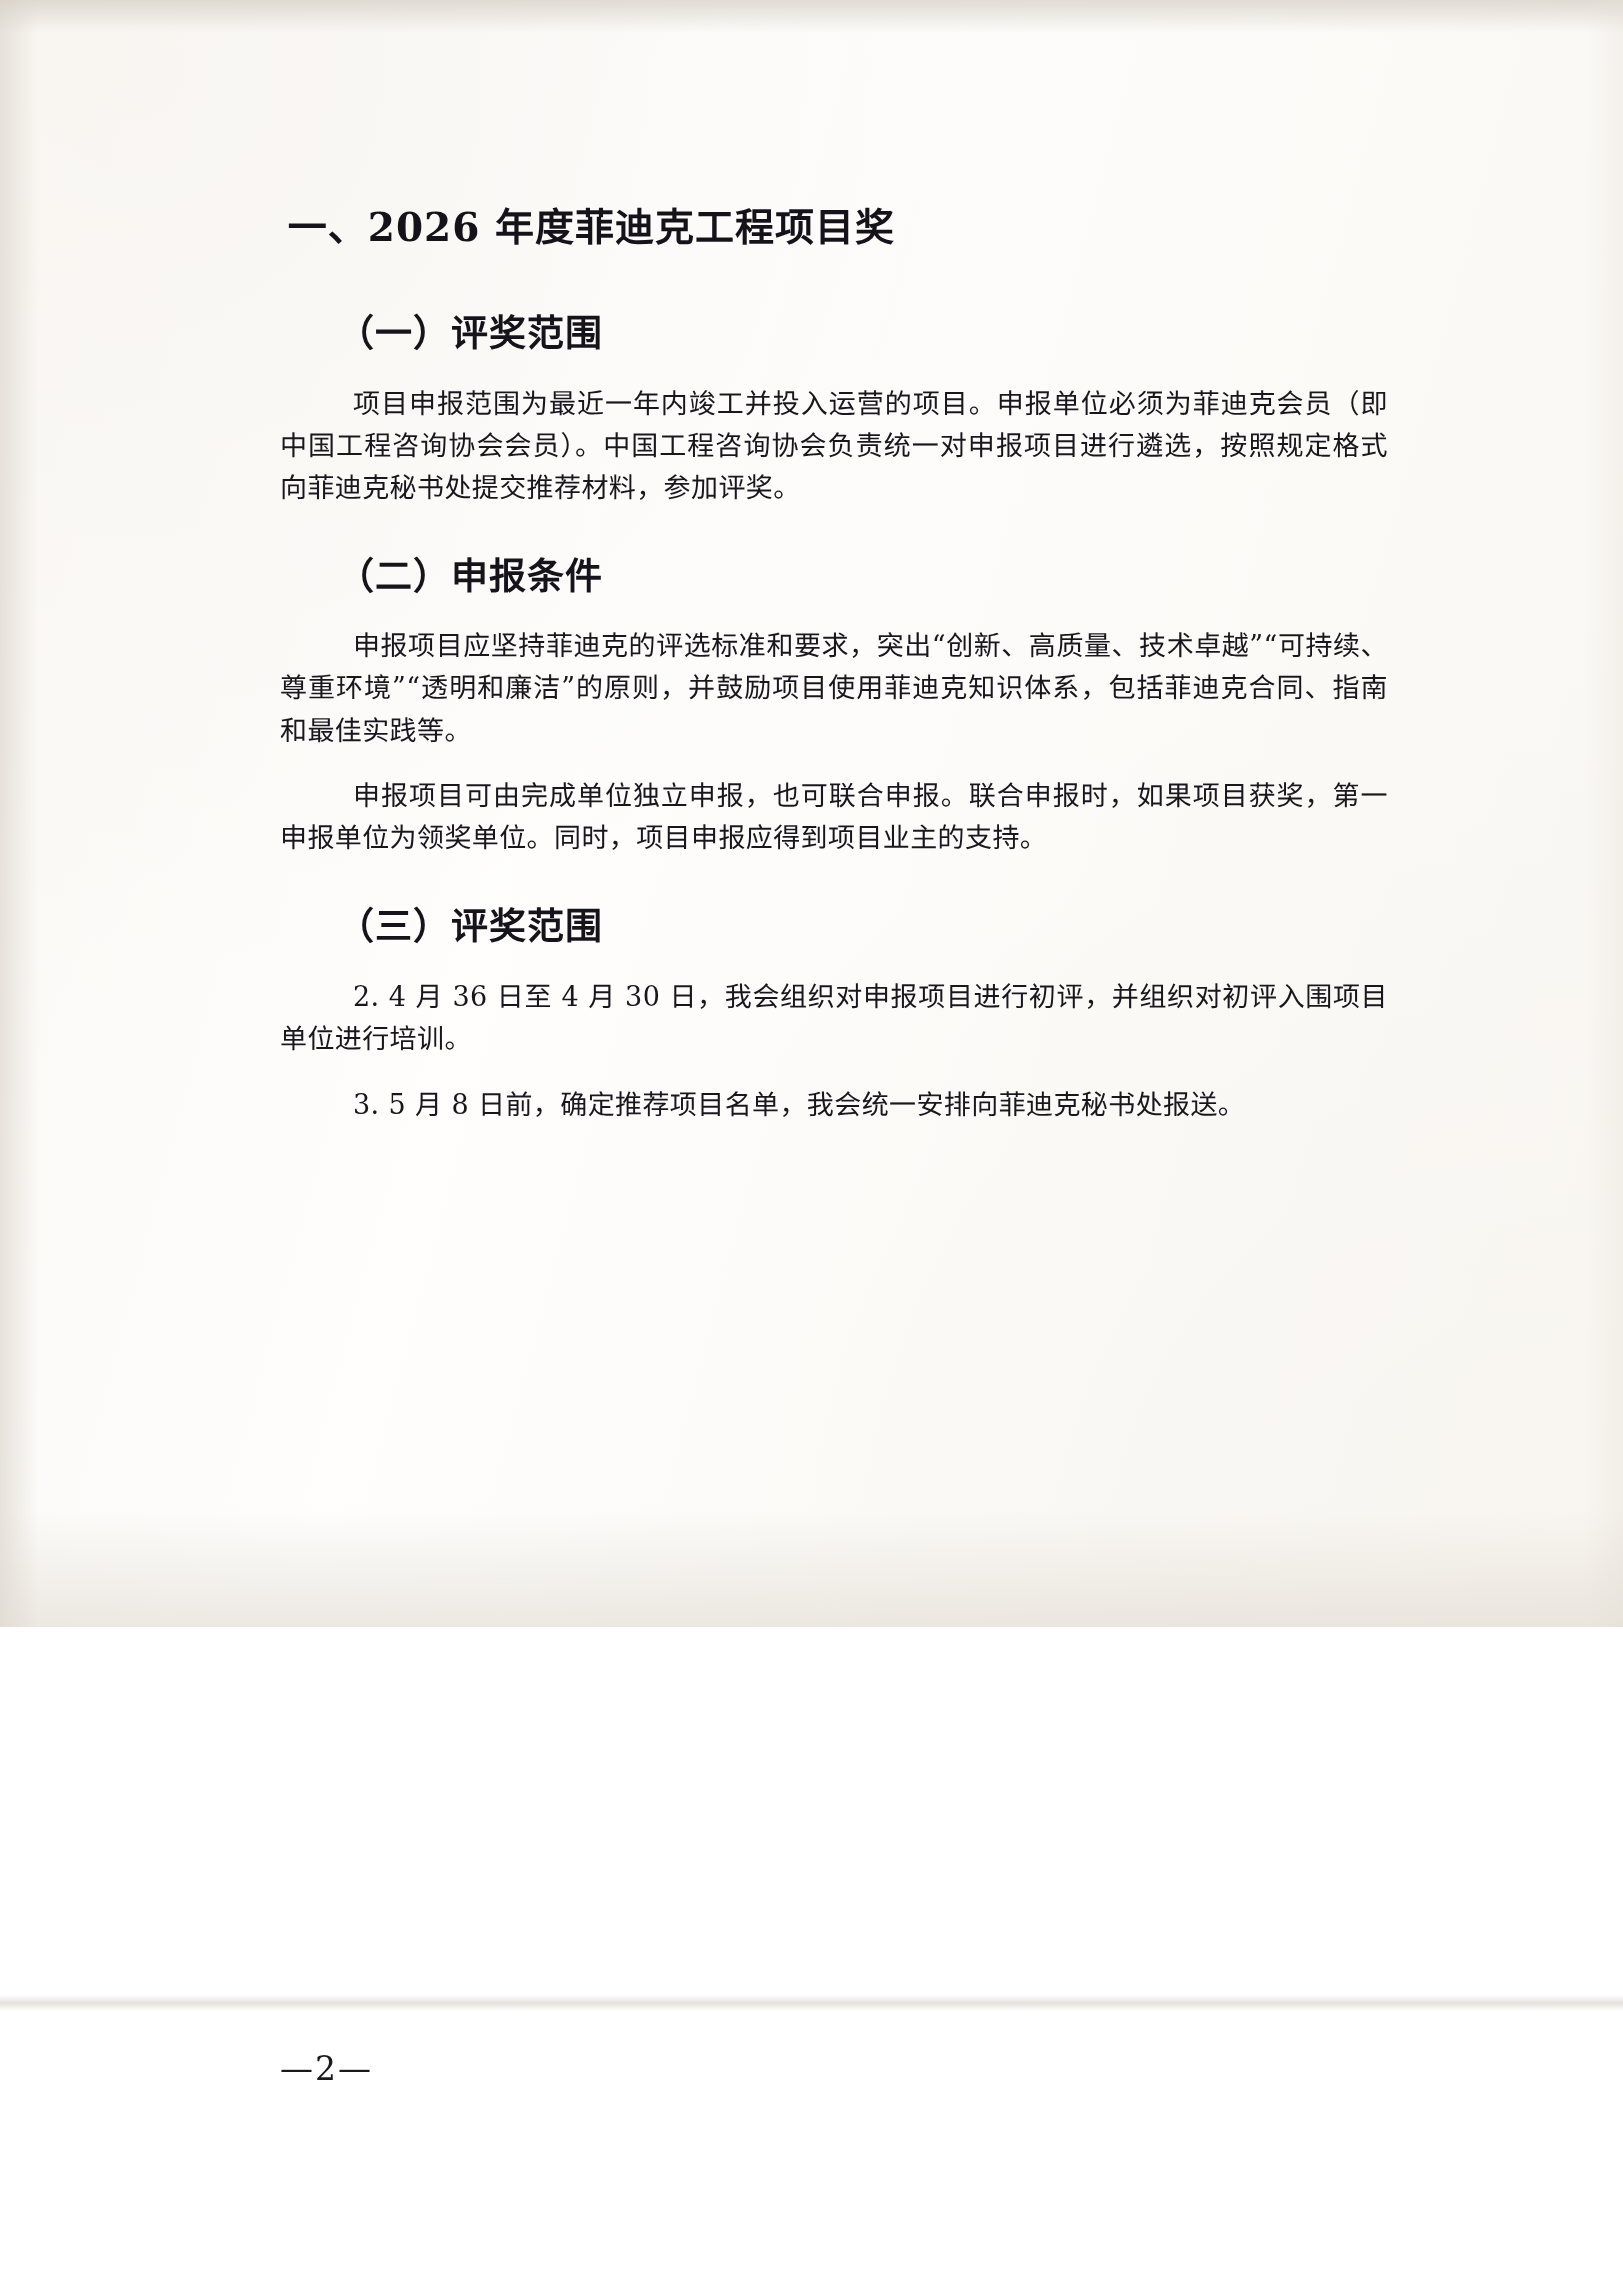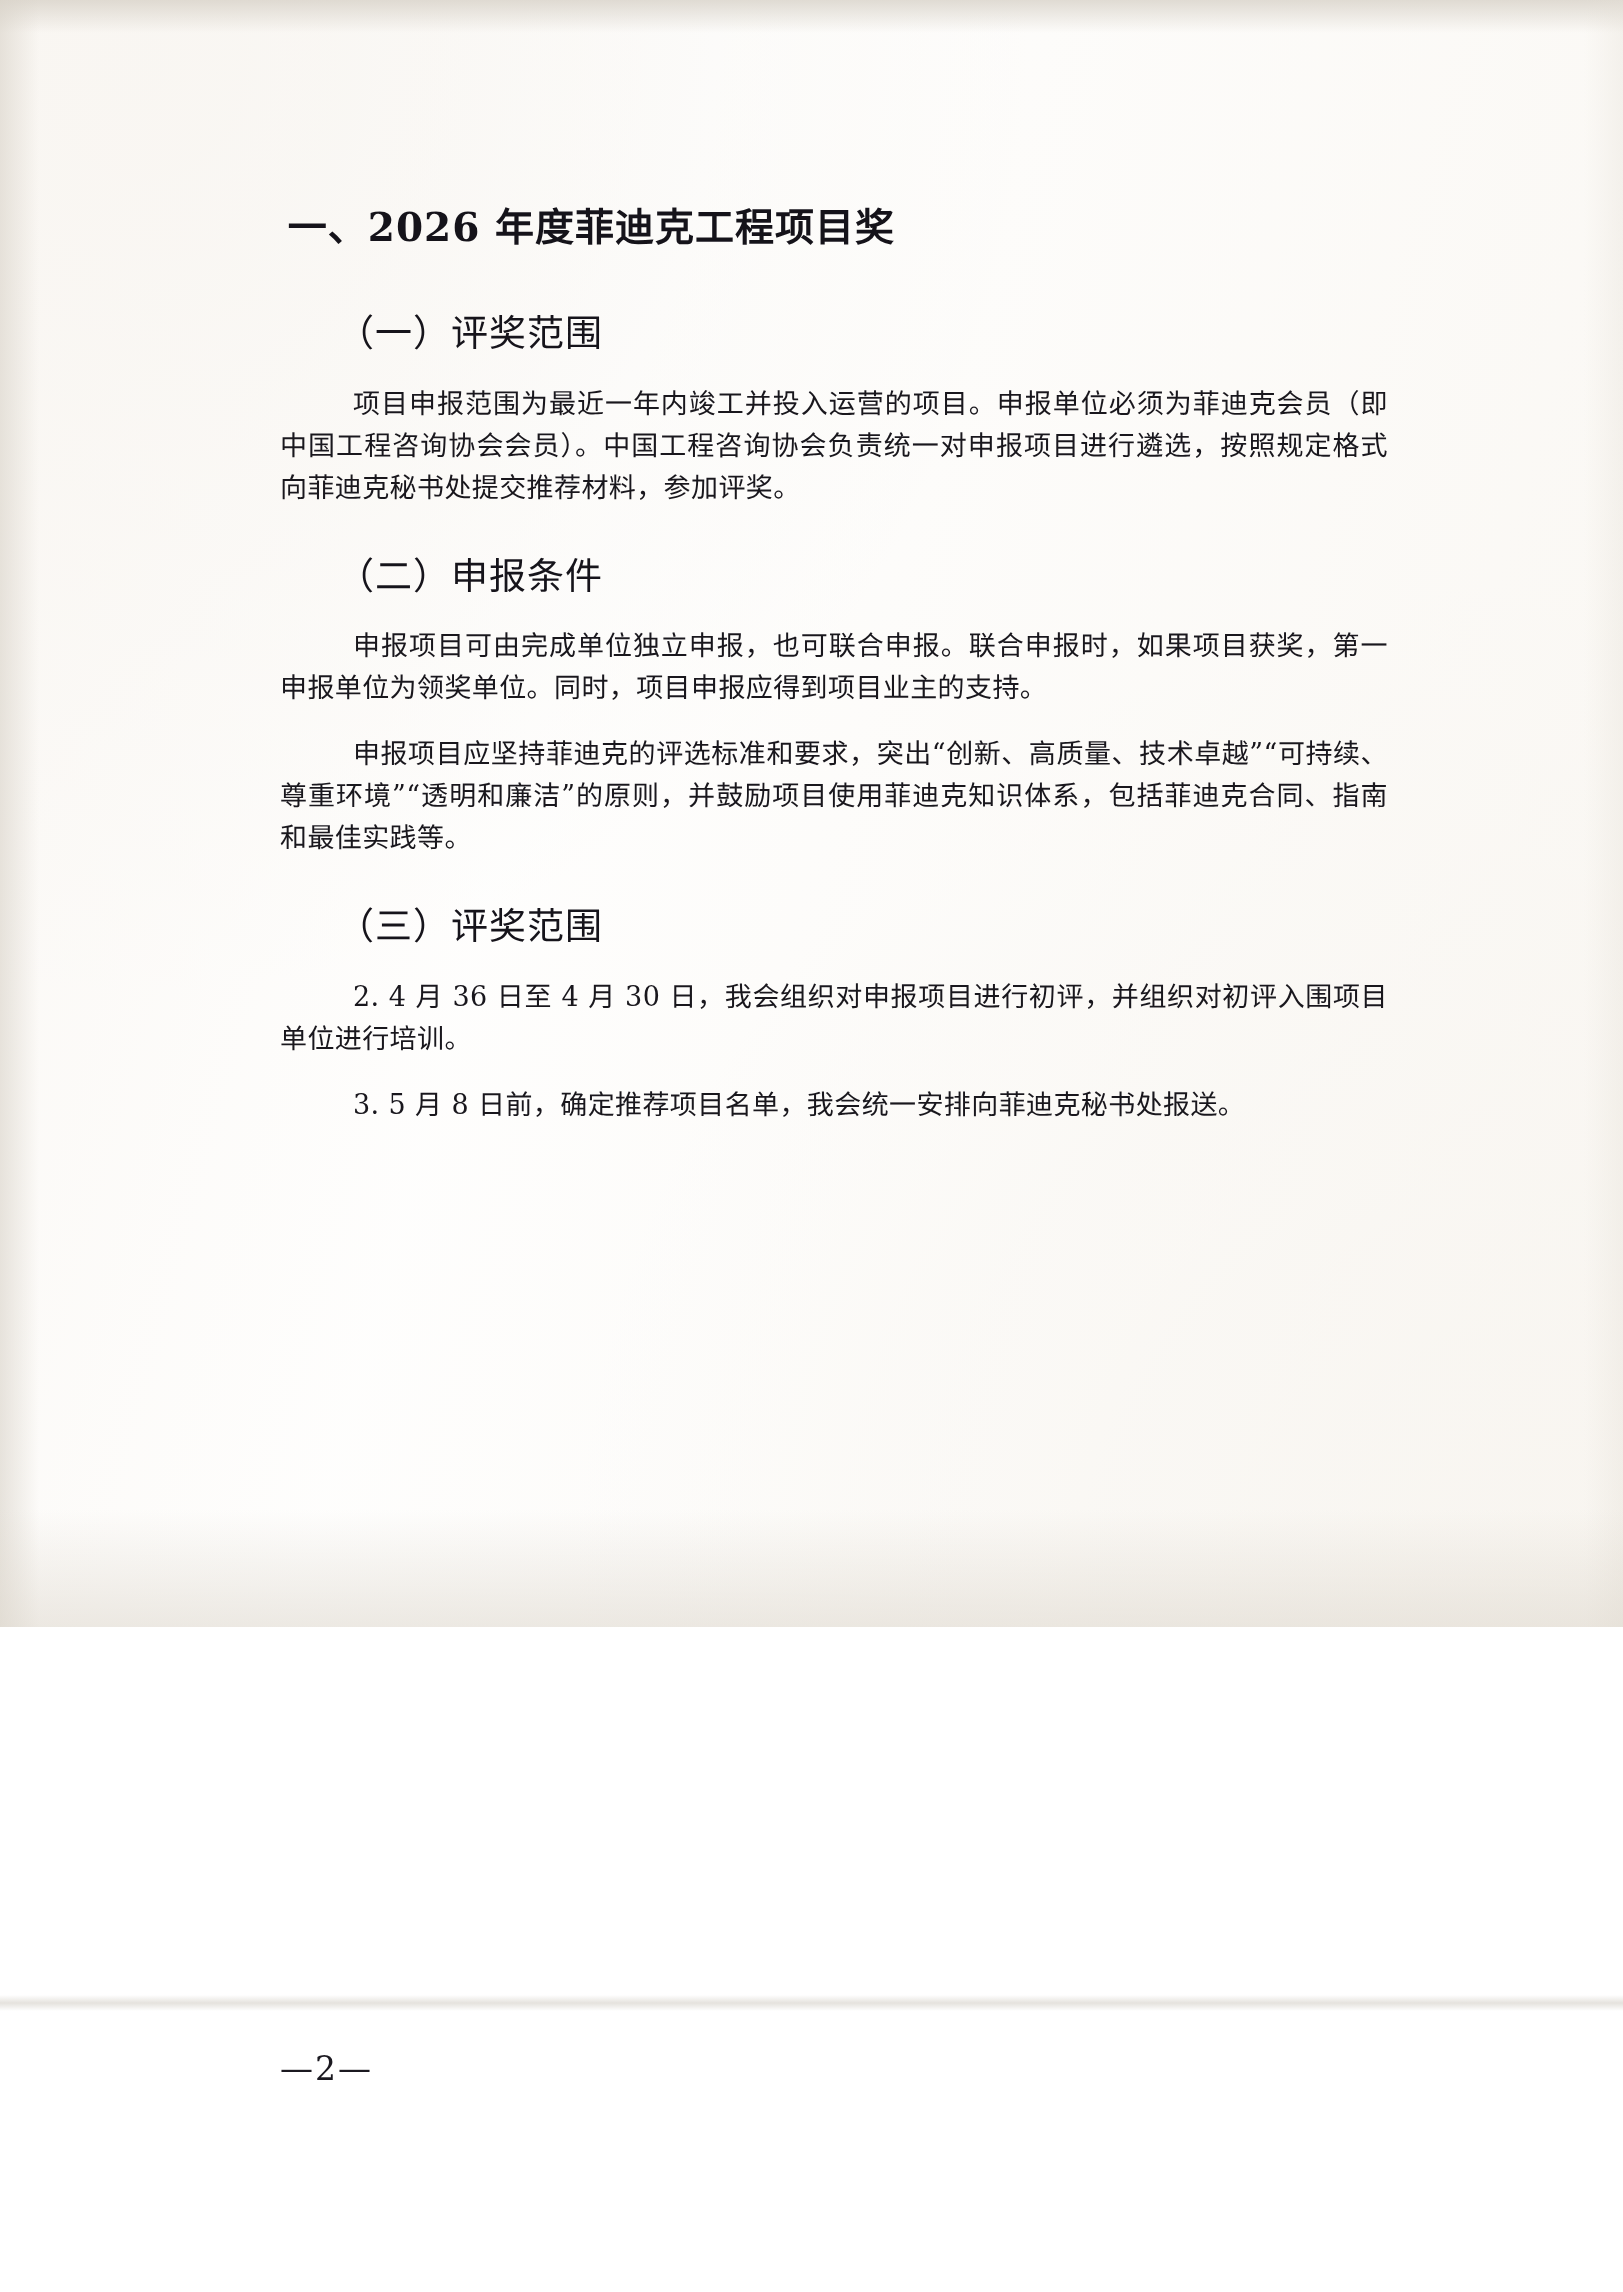--- a/index.html
+++ b/index.html
@@ -55,21 +55,21 @@
     font-family: "DejaVu Serif", serif;
     font-weight: bold;
     font-size: 39px;
     color: #15131a;
     letter-spacing: 1px;
     margin: 0 0 51px 0;
     padding-left: 7.8px;
   }
   .heading-2 {
     font-family: "DejaVu Serif", serif;
-    font-weight: normal;
+    font-weight: bold;
     font-size: 37px;
     color: #16141b;
     letter-spacing: 1px;
     margin: 37px 0 25.5px 0;
     padding-left: 57px;
   }
   p.body-par {
     font-family: "DejaVu Serif", serif;
     font-size: 27px;
     line-height: 1.56;
@@ -110,23 +110,23 @@
   <div class="content">
 
     <h1 class="heading-1">一、2026 年度菲迪克工程项目奖</h1>
 
     <h2 class="heading-2">（一）评奖范围</h2>
 
     <p class="body-par">项目申报范围为最近一年内竣工并投入运营的项目。申报单位必须为菲迪克会员（即中国工程咨询协会会员）。中国工程咨询协会负责统一对申报项目进行遴选，按照规定格式向菲迪克秘书处提交推荐材料，参加评奖。</p>
 
     <h2 class="heading-2">（二）申报条件</h2>
 
+    <p class="body-par">申报项目应坚持菲迪克的评选标准和要求，突出“创新、高质量、技术卓越”“可持续、尊重环境”“透明和廉洁”的原则，并鼓励项目使用菲迪克知识体系，包括菲迪克合同、指南和最佳实践等。</p>
+
     <p class="body-par">申报项目可由完成单位独立申报，也可联合申报。联合申报时，如果项目获奖，第一申报单位为领奖单位。同时，项目申报应得到项目业主的支持。</p>
-
-    <p class="body-par">申报项目应坚持菲迪克的评选标准和要求，突出“创新、高质量、技术卓越”“可持续、尊重环境”“透明和廉洁”的原则，并鼓励项目使用菲迪克知识体系，包括菲迪克合同、指南和最佳实践等。</p>
 
     <h2 class="heading-2">（三）评奖范围</h2>
 
 
     <p class="body-par">2. 4 月 36 日至 4 月 30 日，我会组织对申报项目进行初评，并组织对初评入围项目单位进行培训。</p>
 
     <p class="body-par">3. 5 月 8 日前，确定推荐项目名单，我会统一安排向菲迪克秘书处报送。</p>
 
   </div>
 

